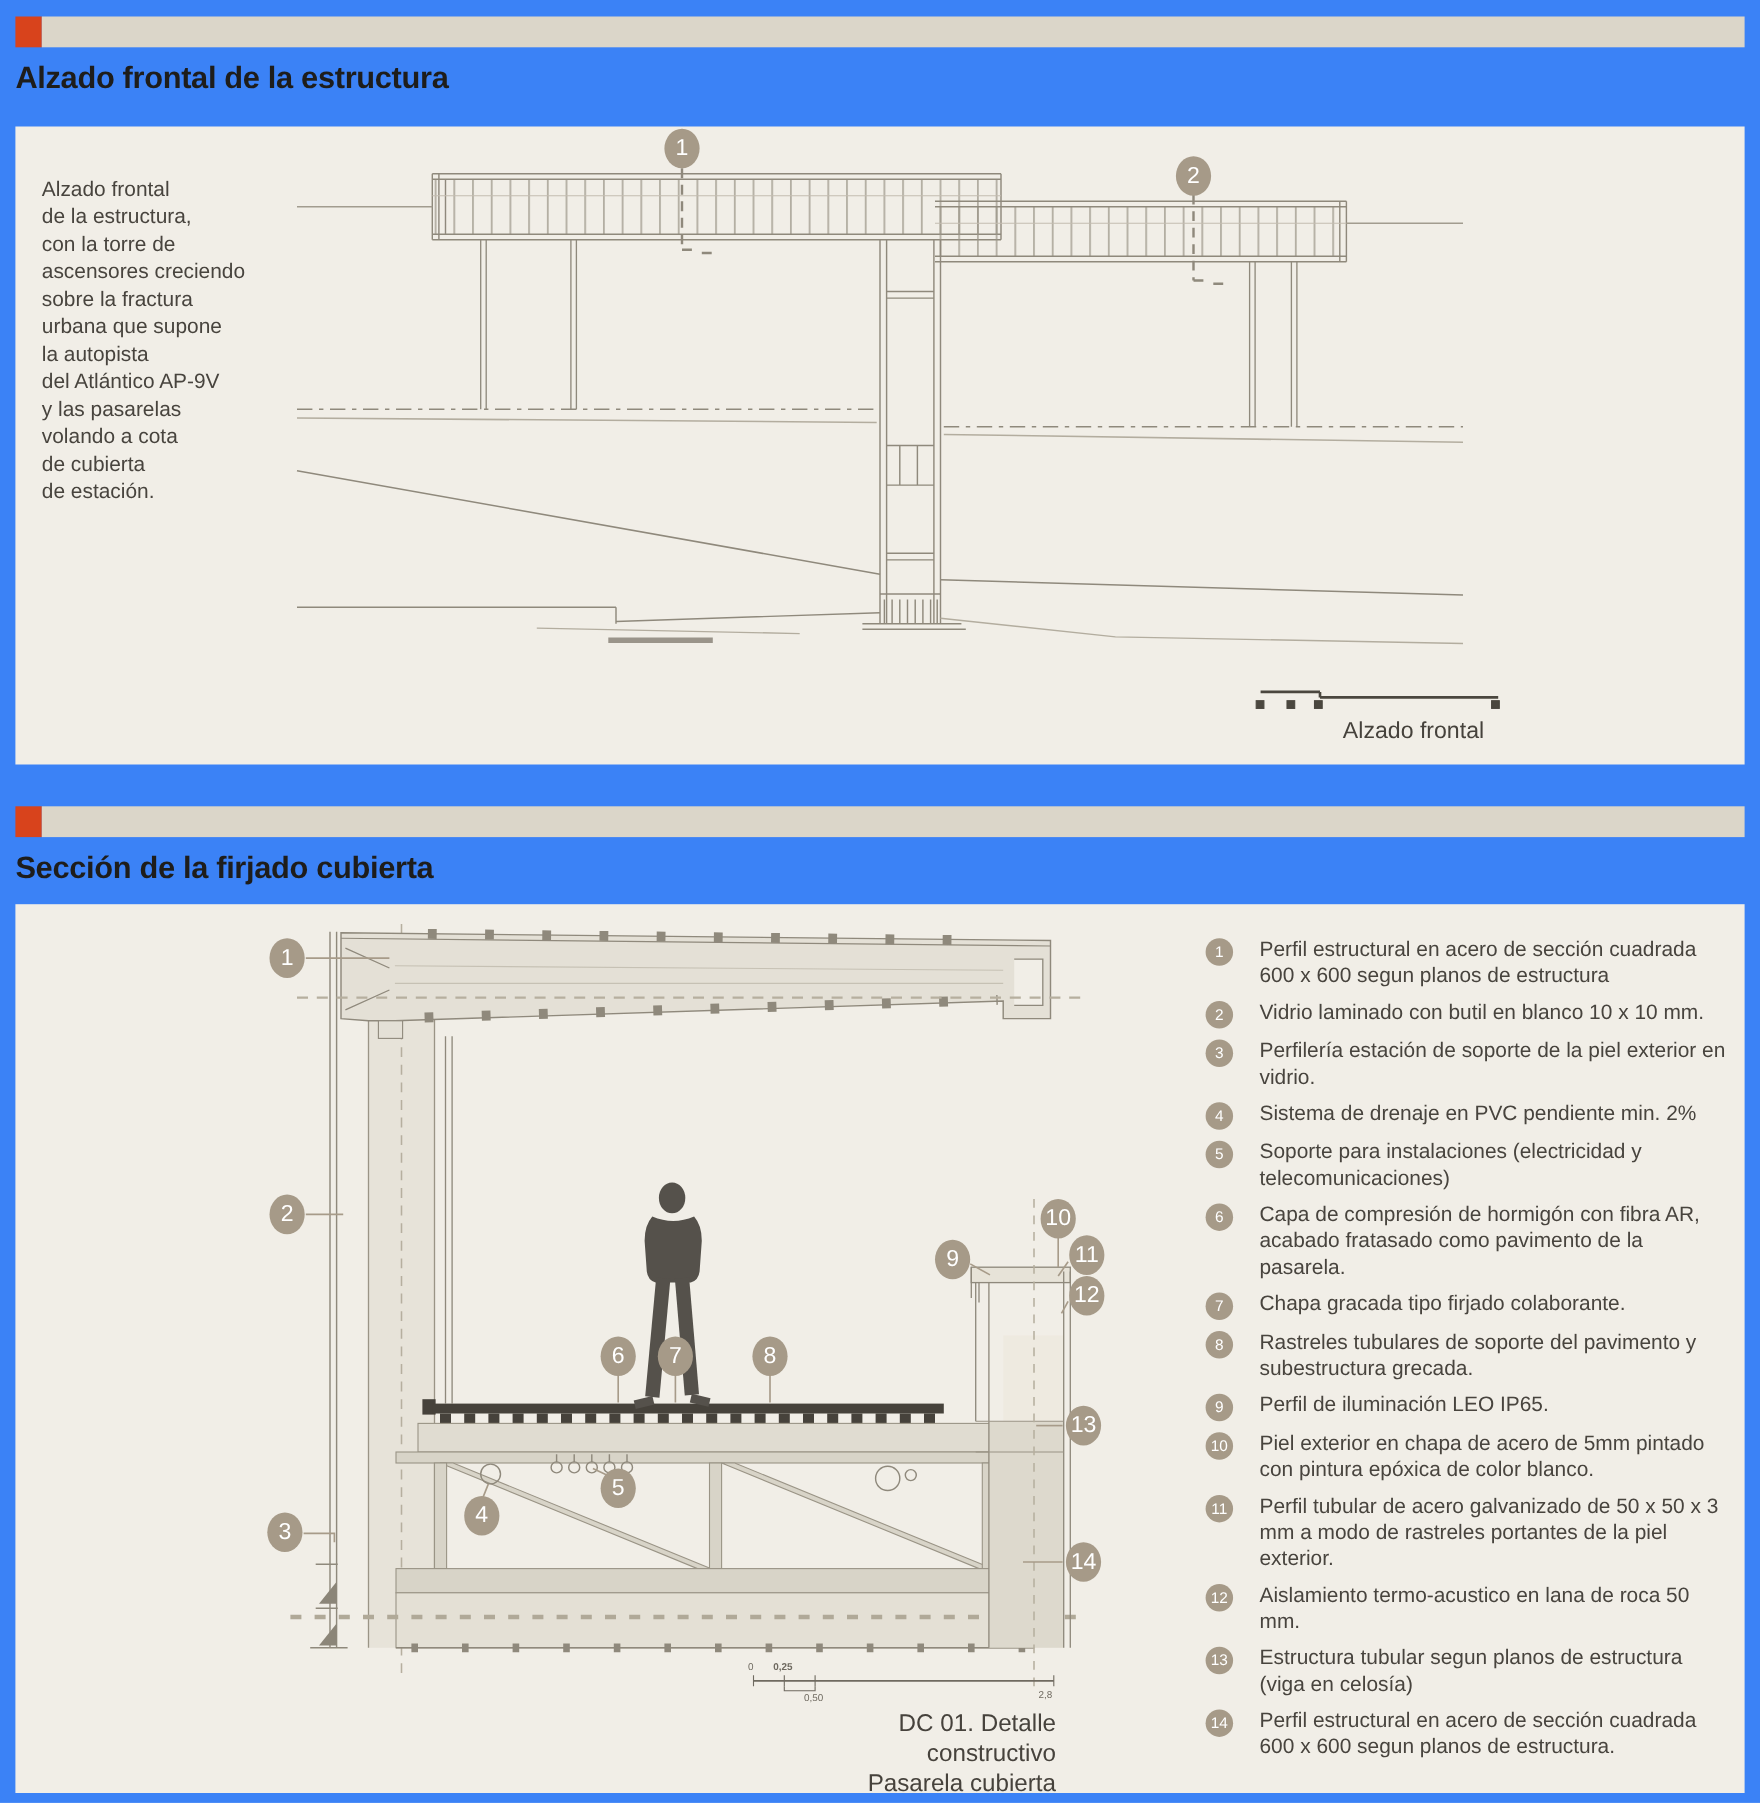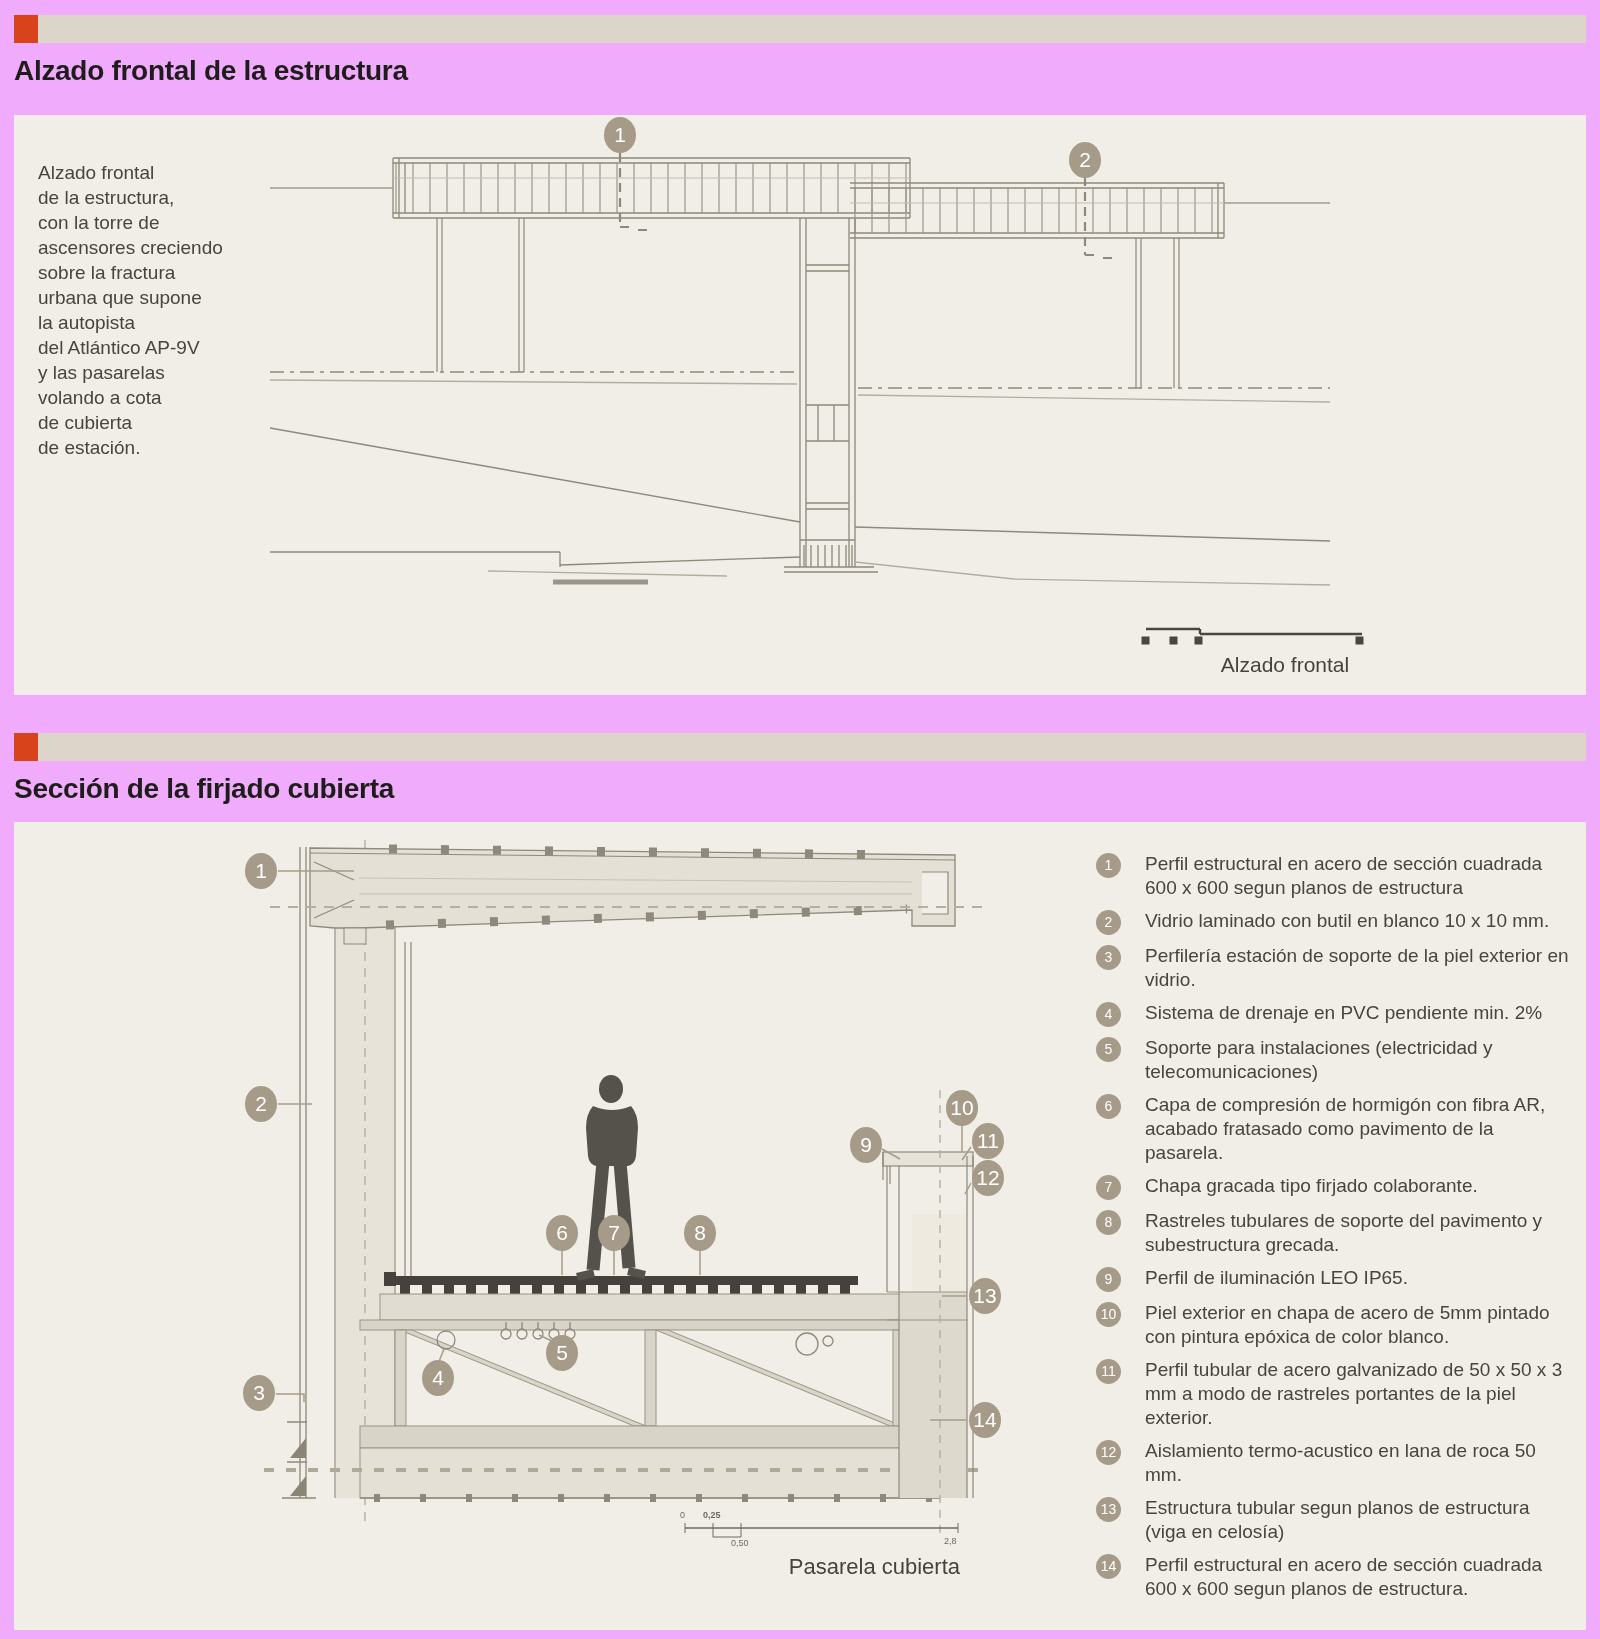--- a/index.html
+++ b/index.html
@@ -1,16 +1,16 @@
 <!DOCTYPE html>
 <html><head>
 <meta charset="utf-8">
 <style>
   html,body{margin:0;padding:0;background:#fdfdfb;}
-  .page{position:relative;width:1600px;height:1639px;background:#f0abfc;overflow:hidden;
+  .page{position:relative;width:1600px;height:1639px;background:#3b82f6;overflow:hidden;
         font-family:"Liberation Sans","DejaVu Sans",sans-serif;color:#48443e;}
   .hdr{position:absolute;left:14px;width:1572px;height:28px;display:flex;}
   .hdr .sq{width:24px;height:28px;background:#d8431c;flex:0 0 auto;}
   .hdr .bar{flex:1 1 auto;height:28px;background:#dbd6c9;}
   .sec-title{position:absolute;left:14px;font-size:28px;line-height:34px;font-weight:700;
              color:#1e1d1b;letter-spacing:-0.3px;}
   .panel{position:absolute;left:14px;width:1572px;background:#f1eee7;}
   #panel1{top:115px;height:580px;}
   #panel2{top:822px;height:808px;}
   .desc{position:absolute;left:24px;font-size:19px;line-height:25px;color:#48443e;
@@ -260,20 +260,21 @@
     <div class="co" style="left:974px;top:356px;">12</div>
     <div class="co" style="left:971px;top:474px;">13</div>
     <div class="co" style="left:971px;top:598px;">14</div>
 
     <span class="slbl" style="left:666px;top:688px;">0</span>
     <span class="slbl" style="left:689px;top:688px;font-weight:bold;">0,25</span>
     <span class="slbl" style="left:717px;top:716px;">0,50</span>
     <span class="slbl" style="left:930px;top:714px;">2,8</span>
 
     <div class="cap2">
+      <div>DC 01. Detalle constructivo</div>
       <div>Pasarela cubierta</div>
     </div>
 
     <div class="legend">
       <div class="lrow">
         <div class="lbadge">1</div>
         <div class="ltext">Perfil estructural en acero de sección cuadrada 600 x 600 segun planos de estructura</div>
       </div>
       <div class="lrow">
         <div class="lbadge">2</div>

